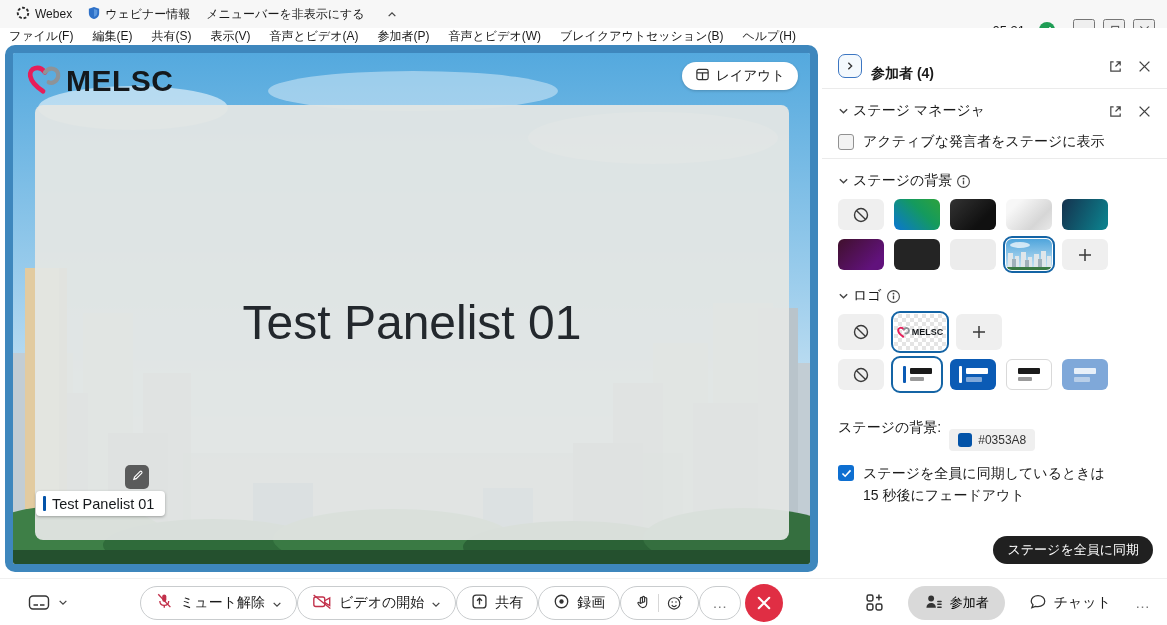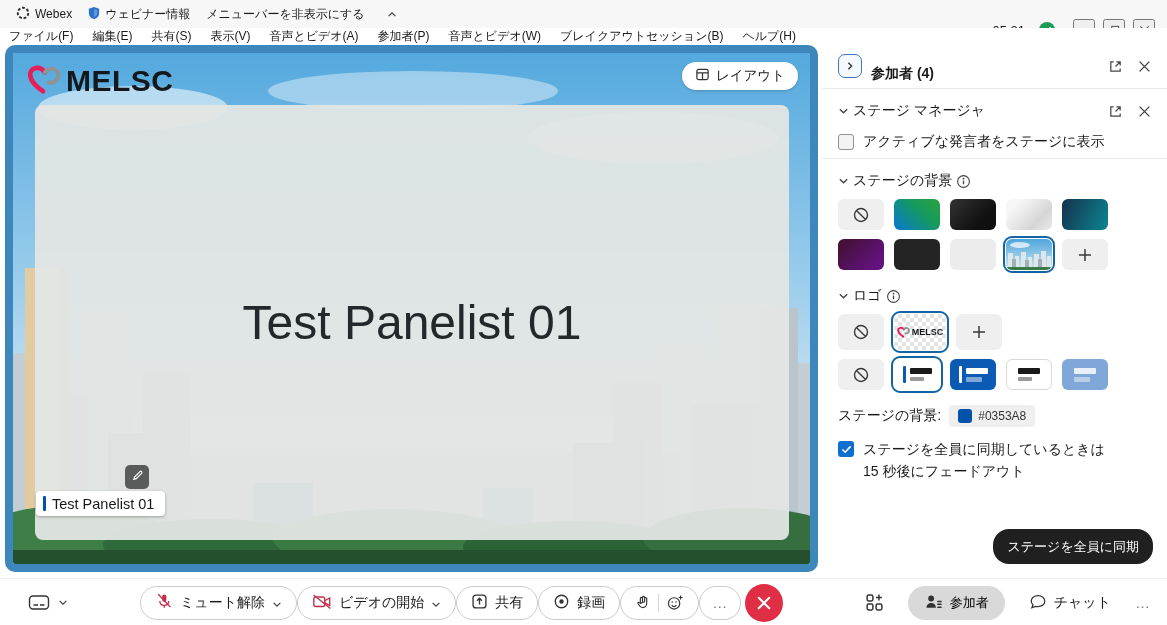--- a/index.html
+++ b/index.html
@@ -69,26 +69,26 @@
   .vbar-white { width:3px; height:17px; background:#fff; margin-right:4px; border-radius:1px; }
   .sw-nl1 { background:#fff; }
   .sw-nl2 { background:#0b5bb5; }
   .sw-nl2 .bar-black { background:#fff; }
   .sw-nl2 .bar-gray { background:#7fa8d9; width:16px; height:5px; }
   .sw-nl3 { background:#fff; border:1px solid #d9d9d9; }
   .sw-nl4 { background:#7fa8d9; }
   .sw-nl4 .bar-black { background:#e8f0f9; }
   .sw-nl4 .bar-gray { background:#b9cfe9; width:16px; height:5px; }
   .color-row { margin-top:15px; gap:8px; }
-  .color-pill { display:flex; align-items:center; gap:6px; background:#efefef; border:none; border-radius:4px; padding:4px 9px; }
+  .color-pill { display:flex; align-items:center; gap:6px; background:#efefef; border:none; border-radius:4px; padding:4px 9px;margin-top:24px; }
   .color-chip { width:14px; height:14px; border-radius:3px; background:#0353a8; }
   .color-val { font-size:12px; color:#333; }
   .sync-cb { margin-top:14px; gap:9px; align-items:flex-start; }
   .sync-line2 { margin-top:4px; padding-left:25px; }
-  .sync-btn { position:absolute; right:14px; bottom:14px; background:#202020; color:#fff; border:none; border-radius:16px; height:35px; padding:0 14px; font-size:13px; }
+  .sync-btn { position:absolute; right:14px; bottom:14px; background:#202020; color:#fff; border:none; border-radius:16px; height:28px; padding:0 14px; font-size:13px; }
 
   
   .toolbar { position:absolute; left:0; right:0; bottom:0; height:47px; background:#fff; border-top:1px solid #f0f0f0; }
   .tb-left { position:absolute; left:28px; top:0; height:47px; display:flex; align-items:center; gap:8px; }
   .tb-center { position:absolute; left:140px; top:0; height:47px; display:flex; align-items:center; }
   .tb-rightgroup { position:absolute; right:16px; top:0; height:47px; display:flex; align-items:center; gap:24px; }
   .pill { display:flex; align-items:center; gap:7px; height:34px; border:1px solid #c9ccce; border-radius:18px; background:#fff; padding:0 14px; font-size:14px; color:#1a1a1a; }
   .pill-div { width:1px; height:18px; background:#d7d7d7; }
   .leave-btn { width:38px; height:38px; border-radius:50%; background:#e02e44; border:none; display:flex; align-items:center; justify-content:center; margin-left:4px; }
   .p-active { display:flex; align-items:center; gap:7px; height:34px; background:#d9d9d9; border:none; border-radius:18px; padding:0 16px; font-size:13px; }

